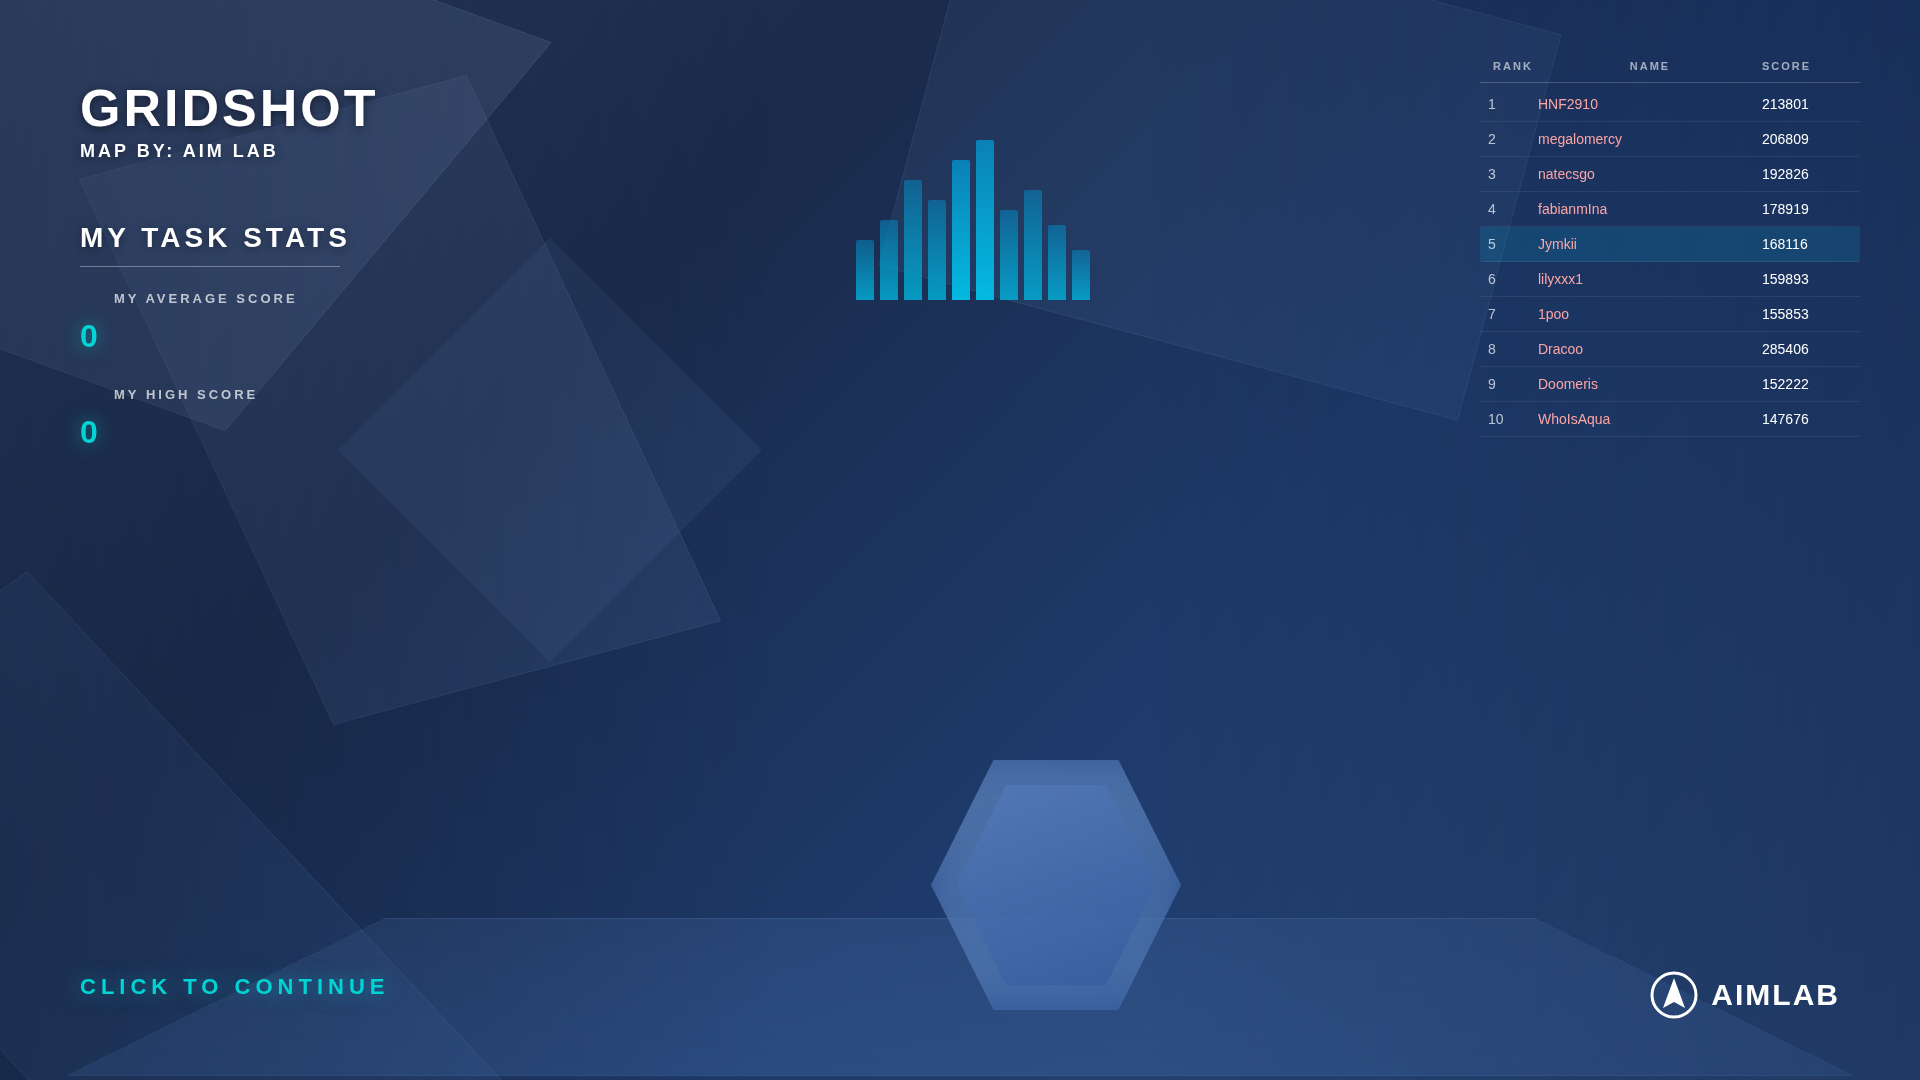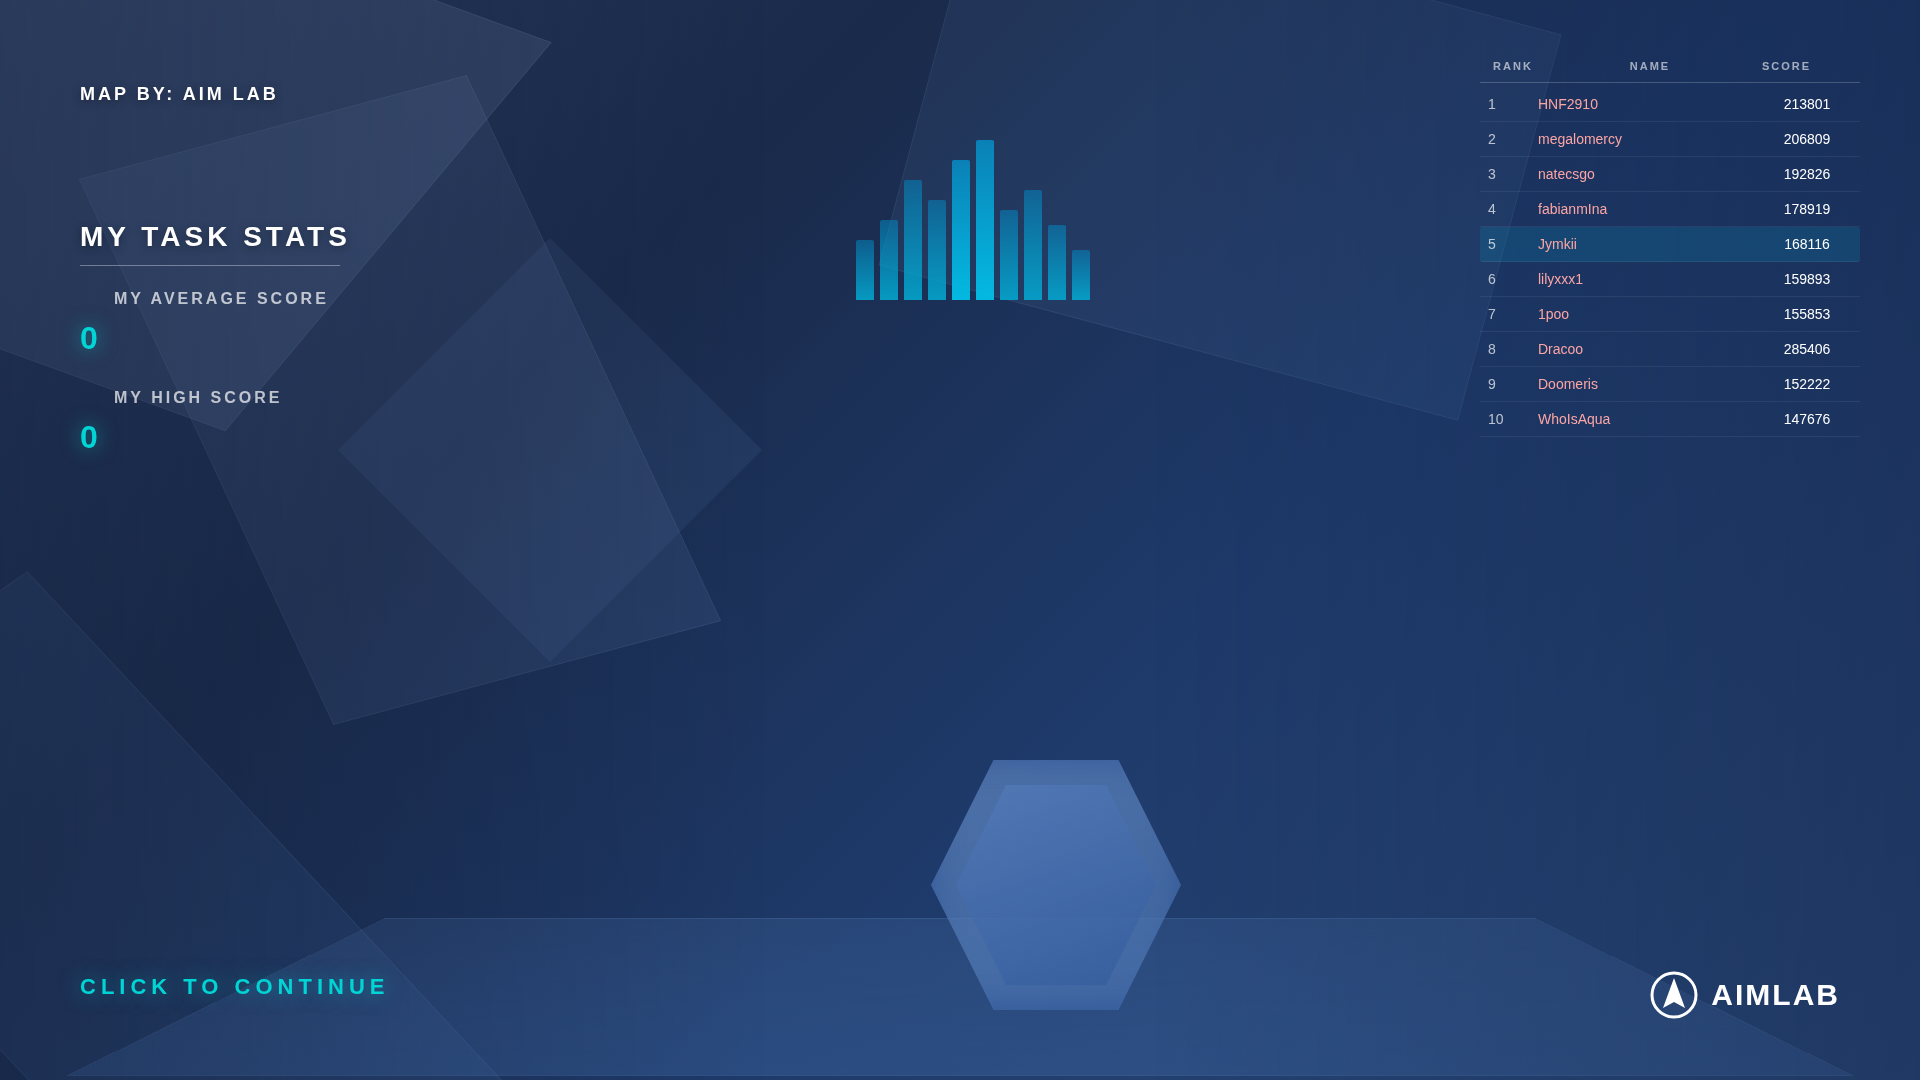--- a/index.html
+++ b/index.html
@@ -164,41 +164,41 @@
       font-size: 18px;
       font-weight: 700;
       color: #ffffff;
       letter-spacing: 3px;
       text-transform: uppercase;
       margin-top: 4px;
       text-shadow: 0 2px 8px rgba(0,0,0,0.4);
     }
 
     .stats-section {
-      margin-top: 116px;
+      margin-top: 60px;
     }
 
     .stats-title {
       font-size: 28px;
       font-weight: 700;
       color: #ffffff;
       letter-spacing: 4px;
       text-transform: uppercase;
       text-shadow: 0 2px 8px rgba(0,0,0,0.4);
     }
 
     .stats-divider {
       width: 260px;
       height: 1px;
       background: rgba(255,255,255,0.35);
       margin: 12px 0 24px 0;
     }
 
     .stat-label {
-      font-size: 16px;
+      font-size: 13px;
       font-weight: 600;
       color: rgba(255,255,255,0.7);
       letter-spacing: 3px;
       text-transform: uppercase;
       margin-bottom: 12px;
       padding-left: 34px;
     }
 
     .stat-value {
       font-size: 32px;
@@ -283,21 +283,21 @@
     .player-name {
       font-size: 14px;
       color: #fca5a5;
       font-weight: 400;
     }
 
     .player-score {
       font-size: 14px;
       color: #ffffff;
       font-weight: 500;
-      text-align: center;
+      text-align: left;
     }
 
     
     .aimlab-logo {
       position: absolute;
       bottom: 60px;
       right: 80px;
       display: flex;
       align-items: center;
       gap: 12px;
@@ -352,20 +352,21 @@
     <div class="bar" style="height: 160px; background: linear-gradient(to top, rgba(0, 200, 240, 0.9), rgba(0, 160, 220, 0.7));"></div>
     <div class="bar" style="height: 90px;"></div>
     <div class="bar" style="height: 110px;"></div>
     <div class="bar" style="height: 75px;"></div>
     <div class="bar" style="height: 50px;"></div>
   </div>
 
 <div class="overlay"></div>
 
 <div class="left-panel">
+  <div class="game-title">GRIDSHOT</div>
   <div class="map-by">MAP BY: AIM LAB</div>
 
   <div class="stats-section">
     <div class="stats-title">MY TASK STATS</div>
     <div class="stats-divider"></div>
 
     <div class="stat-label">MY AVERAGE SCORE</div>
     <div class="stat-value">0</div>
 
     <div class="stat-label">MY HIGH SCORE</div>

